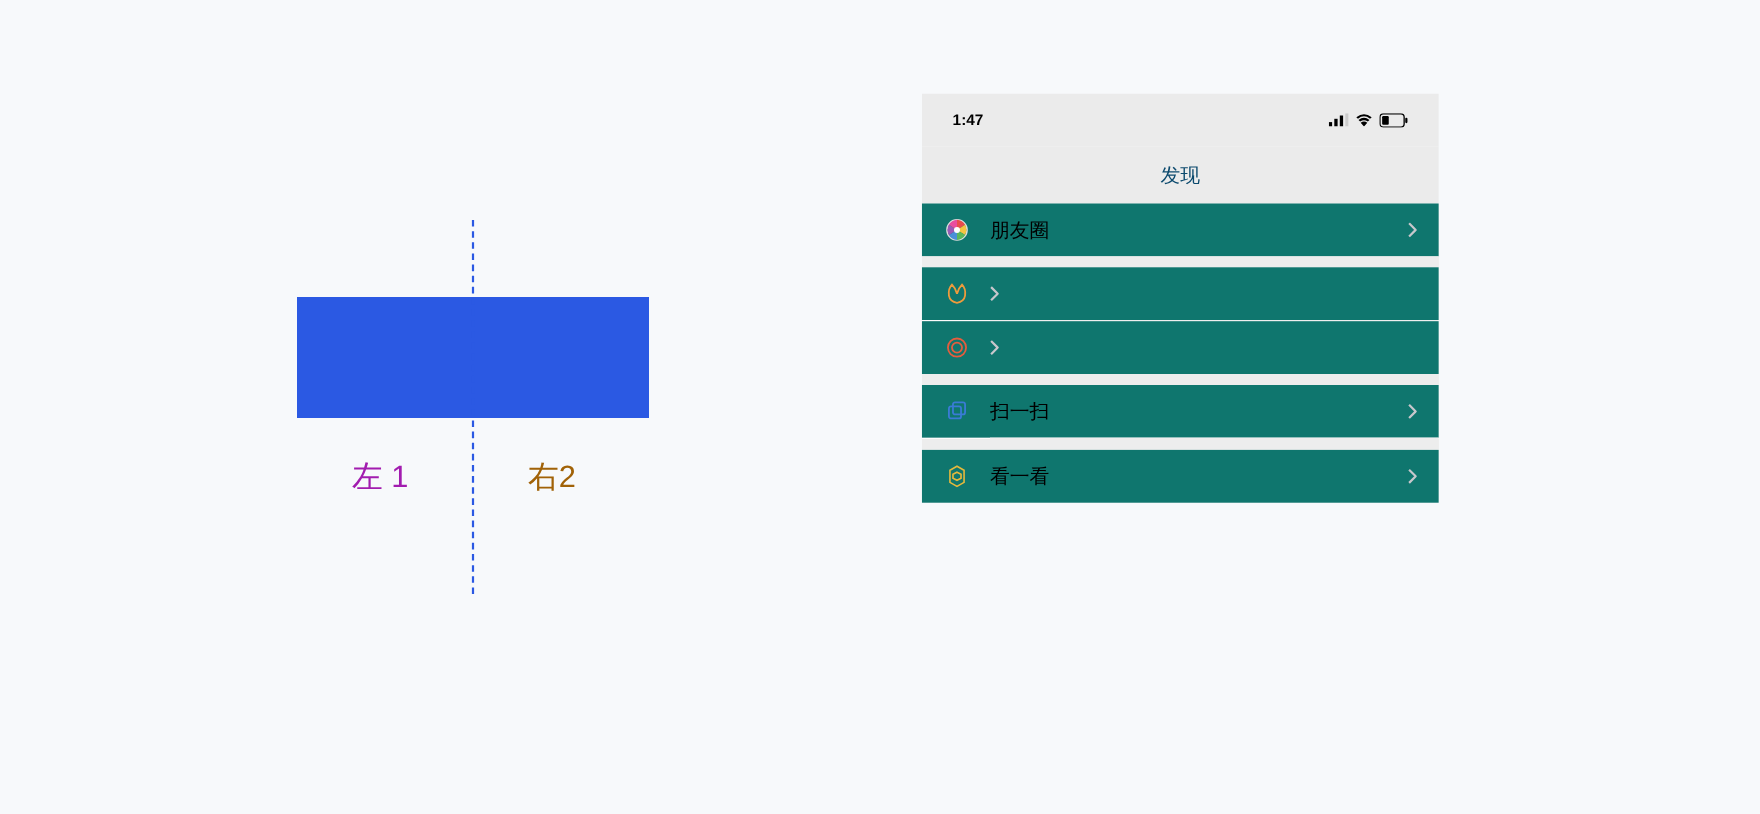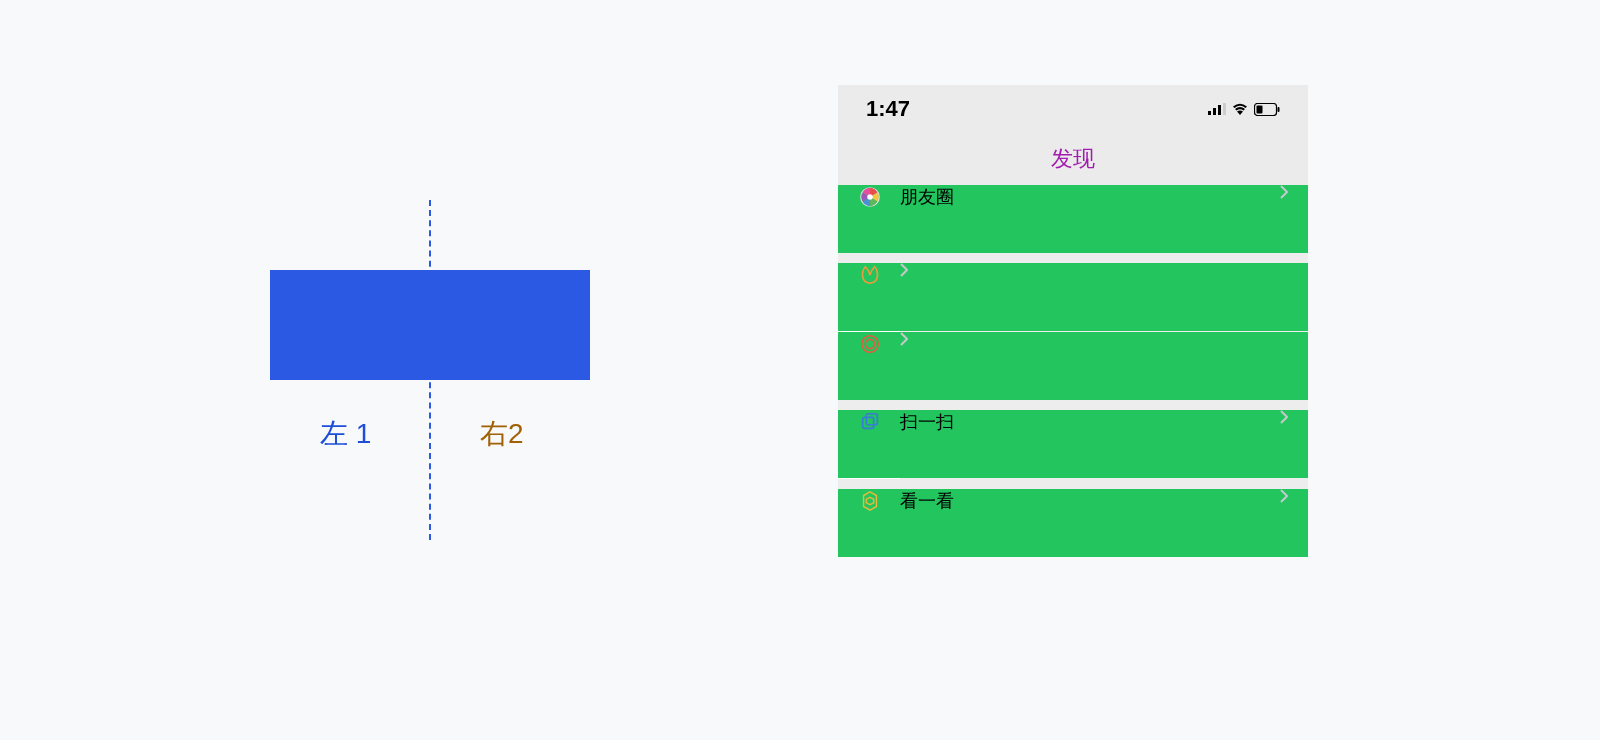--- a/index.html
+++ b/index.html
@@ -35,21 +35,21 @@
       width: 320px;
       height: 110px;
       background: #2b59e3;
     }
     .label-left {
       position: absolute;
       left: 50px;
       top: 215px;
       font-size: 28px;
       font-weight: 500;
-      color: #1d4ed8;
+      color: #a21caf;
     }
     .label-right {
       position: absolute;
       left: 210px;
       top: 215px;
       font-size: 28px;
       font-weight: 500;
       color: #a16207;
     }
     
@@ -64,50 +64,51 @@
     }
     .status-bar {
       height: 48px;
       background: #ebebeb;
       display: flex;
       align-items: center;
       justify-content: space-between;
       padding: 0 28px;
     }
     .time {
-      font-size: 22px;
+      font-size: 14px;
       font-weight: 600;
       color: #000;
     }
     .status-icons {
       display: flex;
       align-items: center;
       gap: 6px;
     }
     .nav-header {
       height: 52px;
       background: #ebebeb;
       display: flex;
       align-items: center;
       justify-content: center;
-      font-size: 22px;
+      font-size: 18px;
       font-weight: 500;
-      color: #a21caf;
+      color: #0c4a6e;
     }
     .list-section {
       background: #ededed;
     }
     .list-gap {
       height: 10px;
       background: #ededed;
     }
     .list-item {
-      height: 68px;
-      background: #22c55e;
-      display: flex;
+      height: 48px;
+      background: #0f766e;
+      display: flex;
+      align-items: center;
       padding: 0 20px;
       cursor: pointer;
     }
     .list-item .icon {
       width: 24px;
       height: 24px;
       margin-right: 18px;
       display: flex;
       align-items: center;
       justify-content: center;

